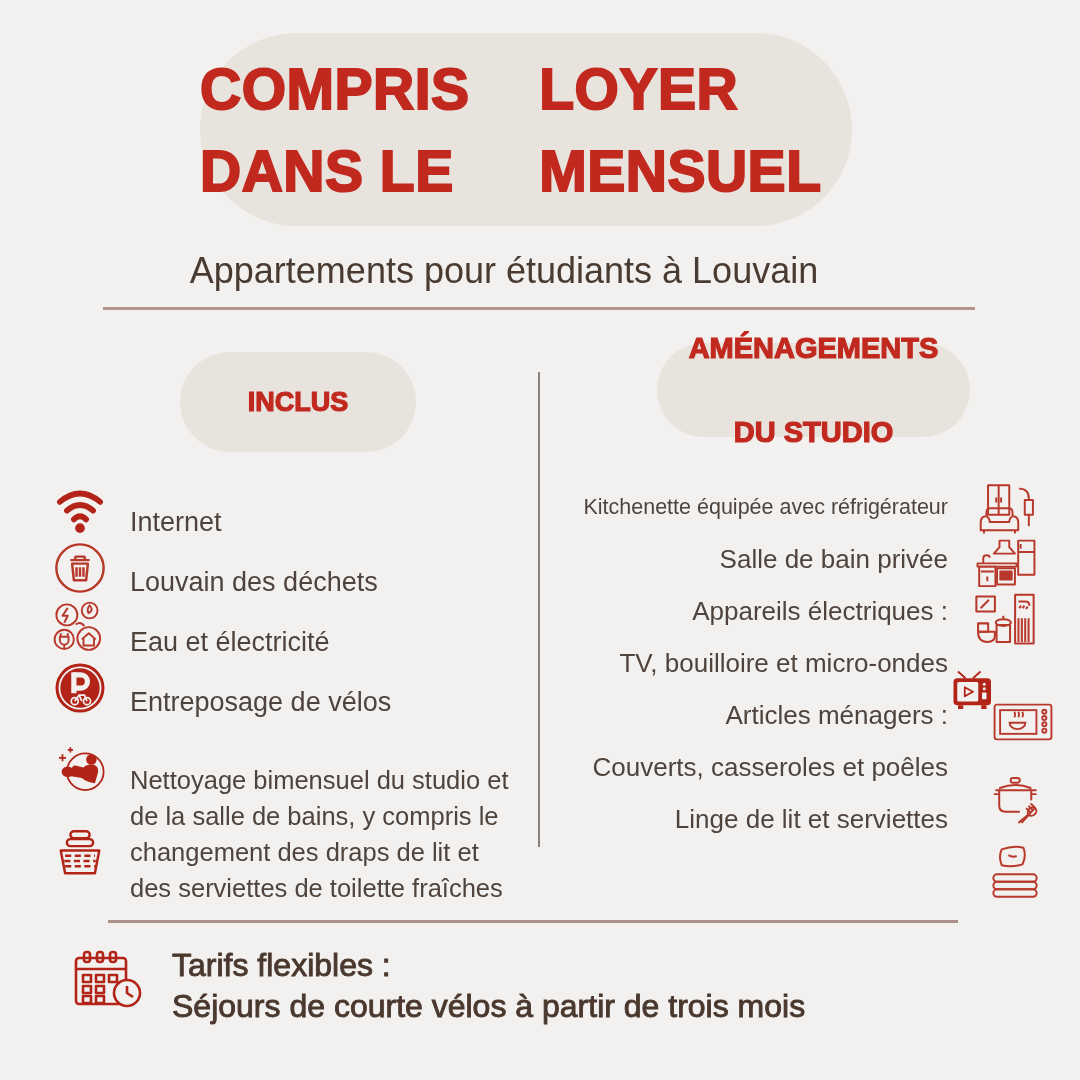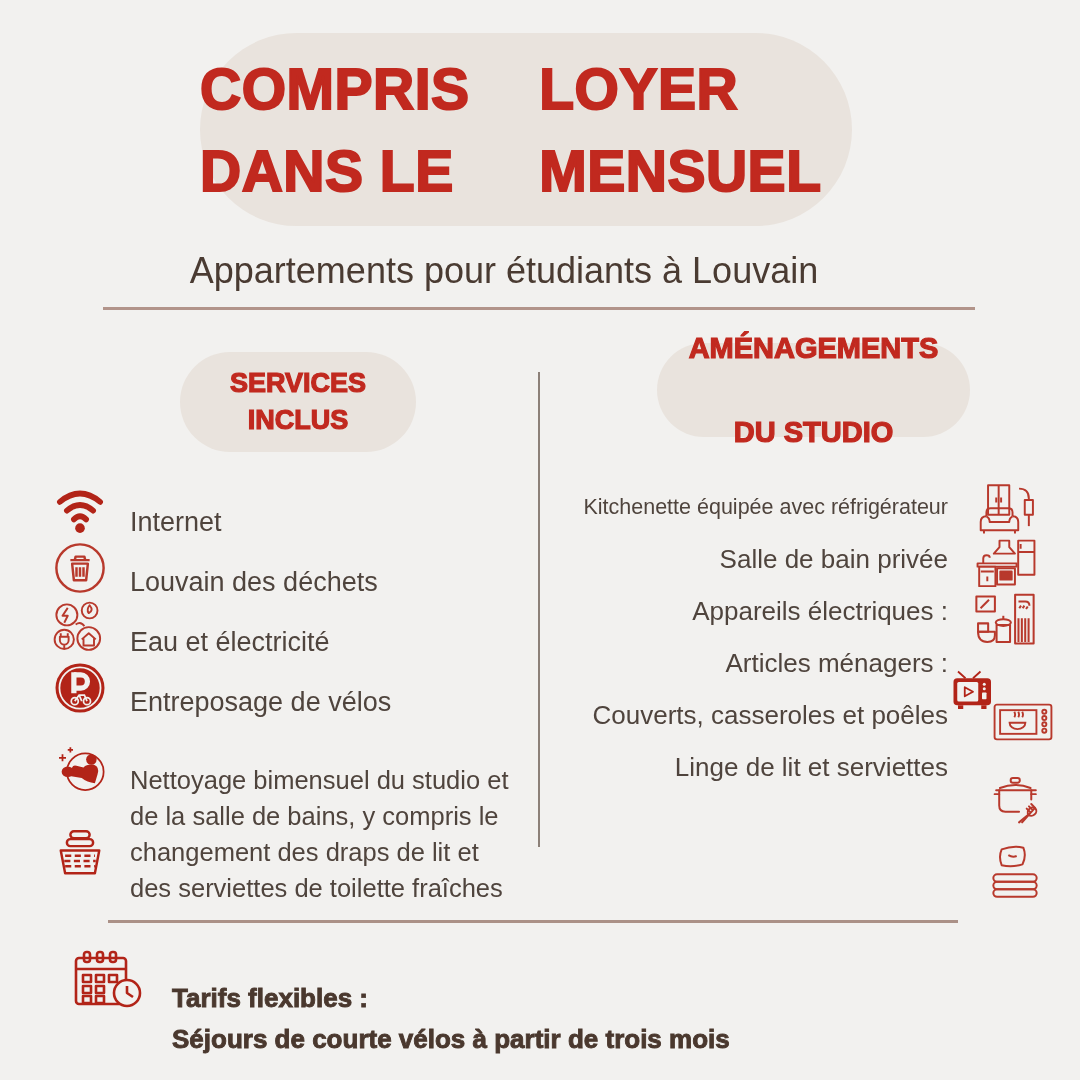--- a/index.html
+++ b/index.html
@@ -46,37 +46,36 @@
   .ic-kitchen{left:430px;top:58px;width:62px;height:52px;}
   .ic-bathroom{left:428px;top:112px;width:64px;height:54px;}
   .ic-tv{left:404px;top:184px;width:48px;height:52px;}
   .ic-microwave{left:448px;top:218px;width:60px;height:46px;}
   .ic-cookware{left:442px;top:288px;width:58px;height:64px;}
   .ic-linens{left:440px;top:359px;width:60px;height:62px;}
 
   
   .footer-icon{position:absolute;left:70px;top:948px;width:76px;height:68px;}
   .footer-icon svg{width:100%;height:100%;}
-  .footer-text{position:absolute;left:172px;top:978px;font-size:26px;font-weight:700;color:#4a382e;
+  .footer-text{position:absolute;left:172px;top:945px;font-size:32px;font-weight:400;color:#4a382e;
                line-height:41px;-webkit-text-stroke:.9px #4a382e;}
 </style>
 </head>
 <body>
 
 <div class="canvas">
 
   <div class="title-pill">
     <div class="title-line">COMPRIS DANS LE</div>
     <div class="title-line">LOYER MENSUEL</div>
   </div>
   <div class="subtitle">Appartements pour étudiants à Louvain</div>
   <div class="hline hline-top"></div>
 
   <div class="col-pill services">
-    <div>SERVICES</div>
     <div>INCLUS</div>
   </div>
   <div class="col-pill amenities">
     <div>AMÉNAGEMENTS</div>
     <div>DU STUDIO</div>
   </div>
   <div class="vline"></div>
 
   <div class="services-list">
 
@@ -172,20 +171,21 @@
         </span>
       </span>
       <span class="s-text wrap">Nettoyage bimensuel du studio et de la salle de bains, y compris le changement des draps de lit et des serviettes de toilette fraîches</span>
     </div>
   </div>
 
   <div class="amen-list">
     <div class="a-row long">Kitchenette équipée avec réfrigérateur</div>
     <div class="a-row">Salle de bain privée</div>
     <div class="a-row">Appareils électriques :</div>
+    <div class="a-row">TV, bouilloire et micro-ondes</div>
     <div class="a-row">Articles ménagers :</div>
     <div class="a-row">Couverts, casseroles et poêles</div>
     <div class="a-row">Linge de lit et serviettes</div>
 
     <span class="a-icon ic-furniture">
       <svg viewBox="0 0 76 64">
           <g fill="none" stroke="#b8392c" stroke-width="2.4" stroke-linejoin="round">
         <rect x="16" y="3" width="26" height="36"></rect>
             <path d="M29 3 v36 M26 18 v6 M32 18 v6"></path>
         <path d="M54 7 q12 0 12 12 v2"></path>

